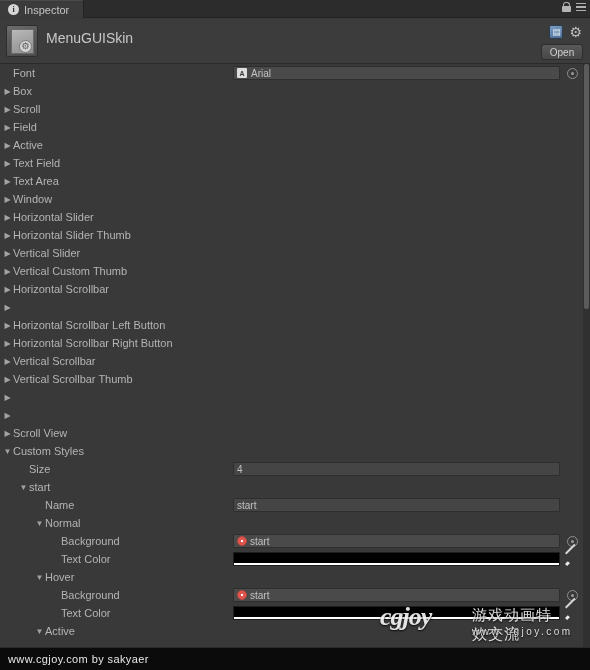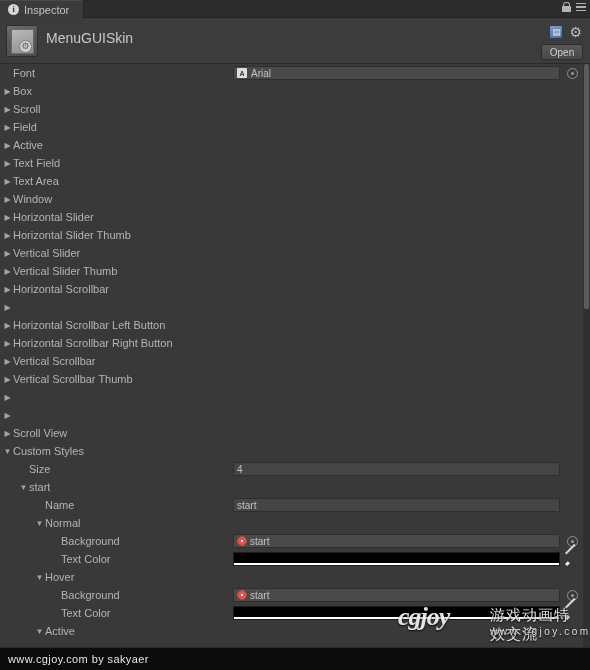--- a/index.html
+++ b/index.html
@@ -191,21 +191,21 @@
     background: #303030;
   }
   .vthumb {
     position: absolute; left: 1px; top: 0;
     width: 5px; height: 245px;
     background: #5b5b5b; border-radius: 2px;
   }
 
   
   .watermark {
-    position: absolute; left: 398px; top: 600px;
+    position: absolute; left: 380px; top: 600px;
     width: 186px; height: 44px;
     pointer-events: none;
     opacity: .93;
   }
   .wm-cg {
     position: absolute; left: 0; top: 2px;
     font-family: "Liberation Serif", serif;
     font-size: 26px; font-weight: bold; font-style: italic;
     color: #f2f2f2;
     letter-spacing: -1px;
@@ -333,21 +333,21 @@
         <span class="lbl">Horizontal Slider Thumb</span>
       </div>
       <div class="row" style="top: 180px;">
         <span style="width: 0px; flex: 0 0 auto;"></span>
         <span class="tw">▶</span>
         <span class="lbl">Vertical Slider</span>
       </div>
       <div class="row" style="top: 198px;">
         <span style="width: 0px; flex: 0 0 auto;"></span>
         <span class="tw">▶</span>
-        <span class="lbl">Vertical Slider Thumb</span>
+        <span class="lbl">Vertical Custom Thumb</span>
       </div>
       <div class="row" style="top: 216px;">
         <span style="width: 0px; flex: 0 0 auto;"></span>
         <span class="tw">▶</span>
         <span class="lbl">Horizontal Scrollbar</span>
       </div>
       <div class="row" style="top: 234px;">
         <span style="width: 0px; flex: 0 0 auto;"></span>
         <span class="tw">▶</span>
       </div>

